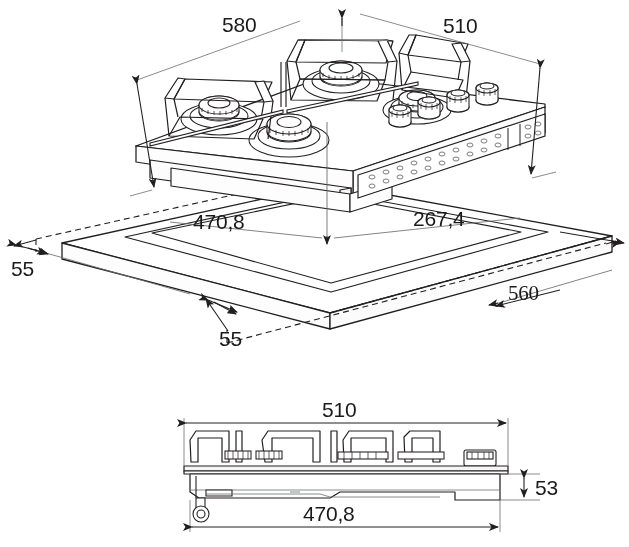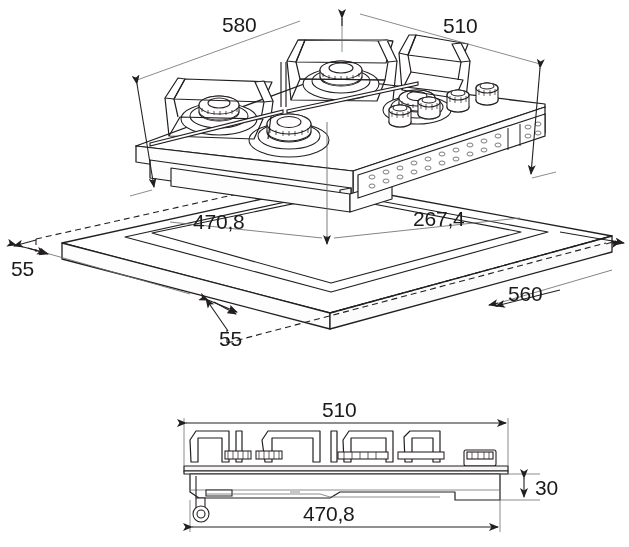--- a/index.html
+++ b/index.html
@@ -329,21 +329,21 @@
 
   <div class="dim-label" style="left:193px; top:211px;">470,8</div>
 
   <div class="dim-label" style="left:413px; top:208px;">267,4</div>
 
   <div class="dim-label" style="left:11px; top:258px;">55</div>
 
 
   <div class="dim-label" style="left:219px; top:328px;">55</div>
 
-  <div class="dim-label" style="left:508px; top:283px;">560</div>
+  <div class="dim-label" style="left:508px; top:283px;font-family:Liberation Serif, serif;">560</div>
 
   <div class="dim-label" style="left:322px; top:399px;">510</div>
 
   <div class="dim-label" style="left:303px; top:503px;">470,8</div>
 
-  <div class="dim-label" style="left:535px; top:477px;">30</div>
+  <div class="dim-label" style="left:535px; top:477px;">53</div>
 
 </div>
 
 </body></html>

